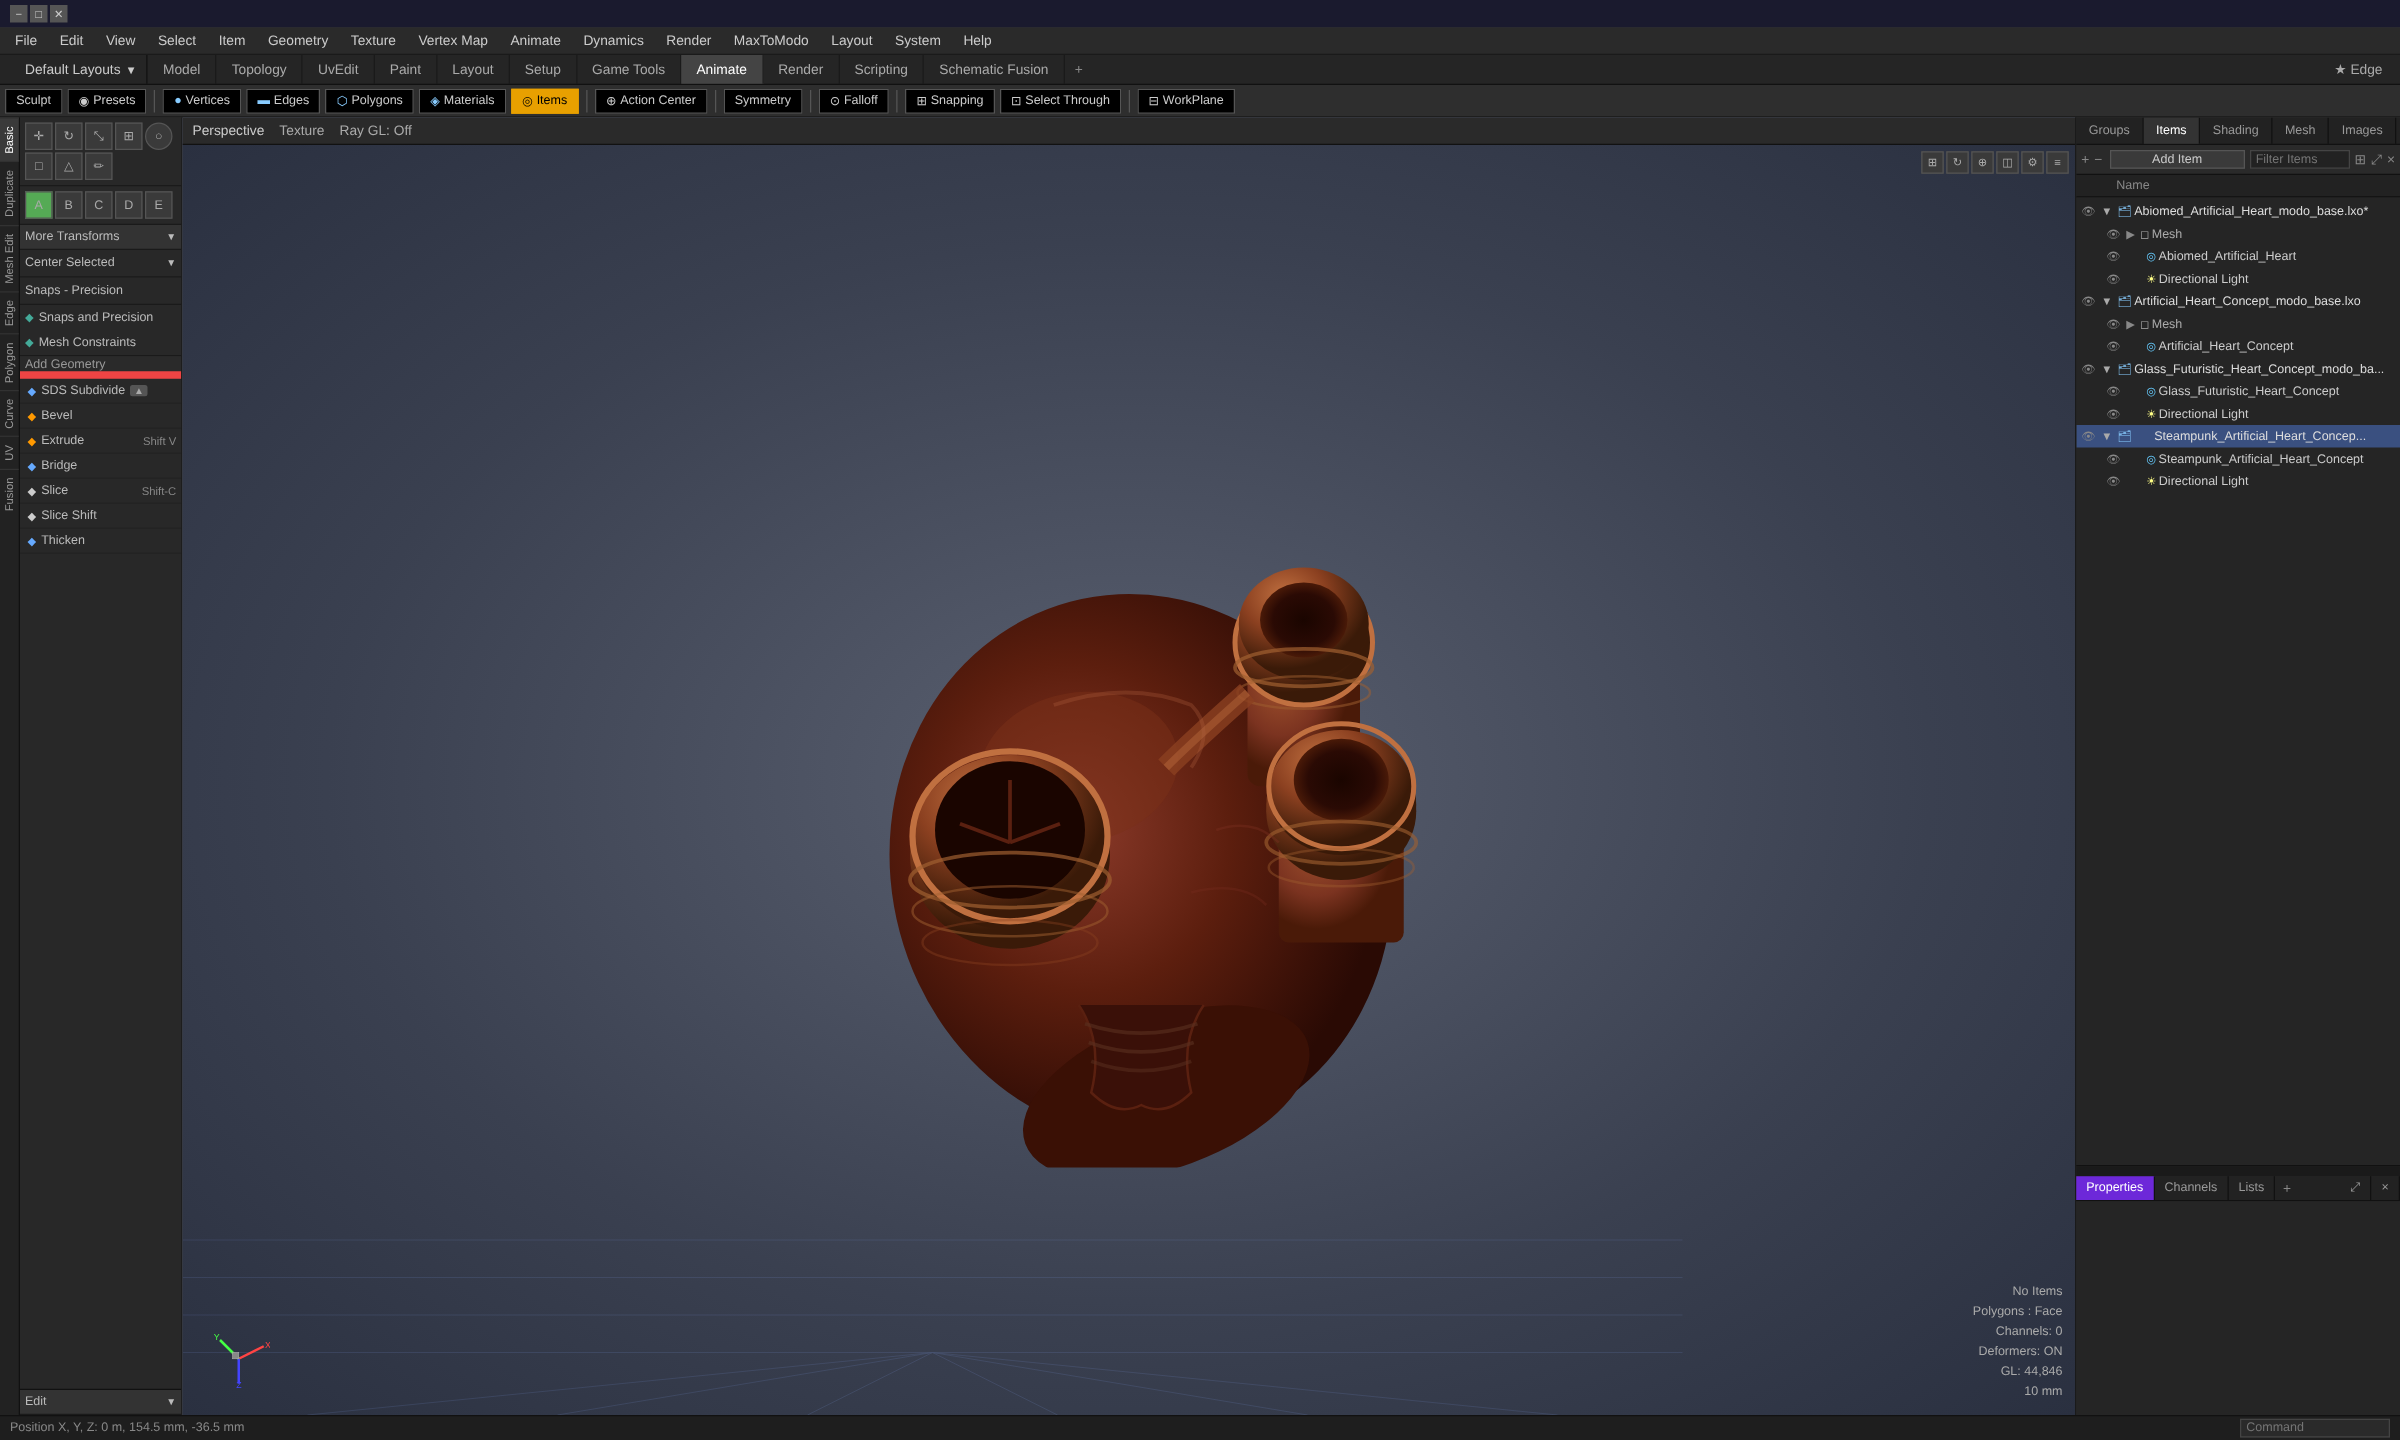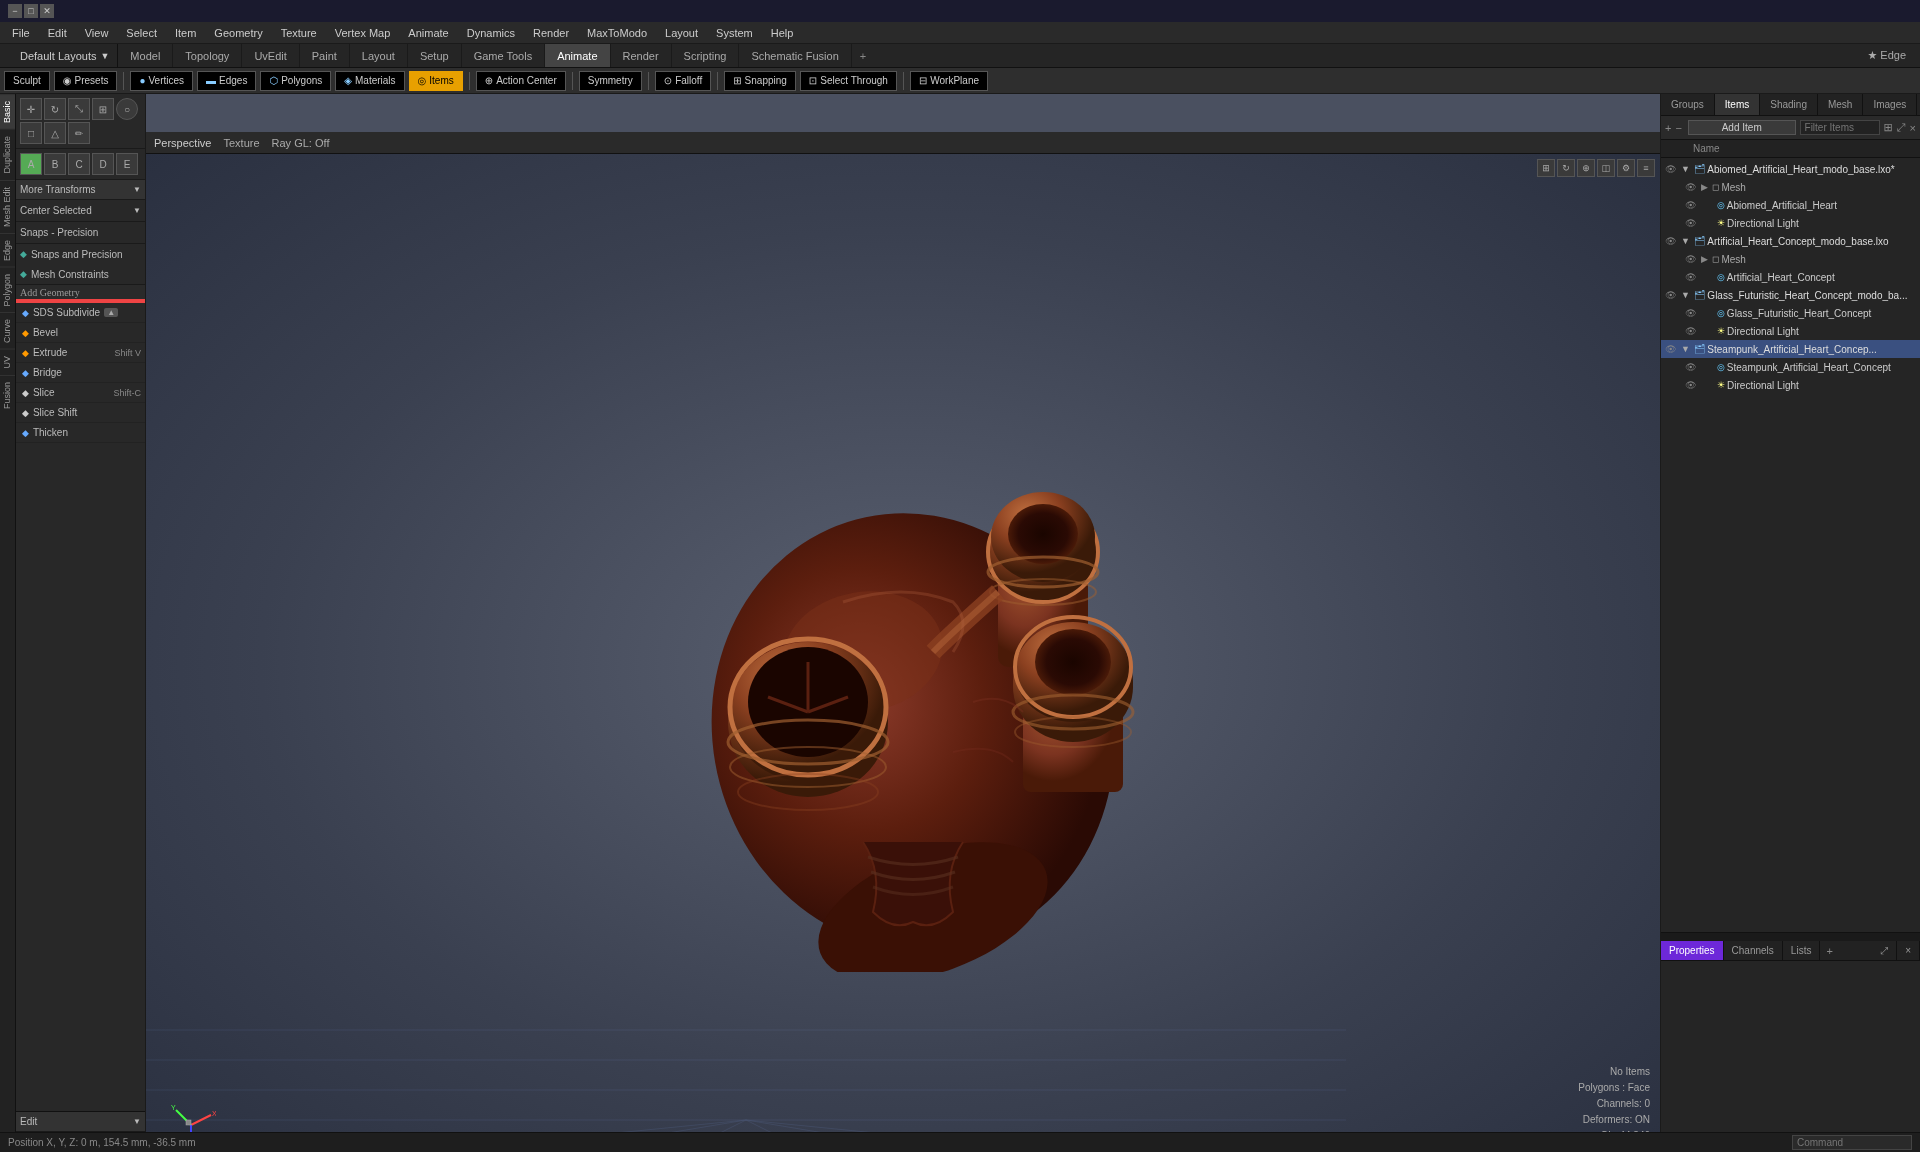--- a/index.html
+++ b/index.html
@@ -174,22 +174,21 @@
 
     
     .add-geo-header {
       height: 18px;
       background: #2a2a2a;
       display: flex;
       align-items: center;
       padding: 0 4px;
       font-size: 10px;
       color: #999;
-      border-bottom: 4px solid #ef4444;
-      font-family: Liberation Serif, serif;
+      border-bottom: 6px solid #ef4444;
     }
 
     .geo-item {
       height: 20px;
       display: flex;
       align-items: center;
       padding: 0 4px 0 6px;
       font-size: 10px;
       color: #bbb;
       cursor: pointer;
@@ -228,21 +227,20 @@
     #viewport-header {
       height: 22px;
       background: #2a2a2a;
       display: flex;
       align-items: center;
       padding: 0 8px;
       gap: 12px;
       font-size: 11px;
       color: #aaa;
       border-bottom: 1px solid #111;
-      margin-top: 38px;
     }
     #viewport-header .vp-label { color: #ccc; }
 
     
     #viewport-3d {
       width: 100%;
       height: calc(100% - 22px);
       position: relative;
       background: radial-gradient(ellipse at center, #5a6070 0%, #3a4050 60%, #2a3040 100%);
       display: flex;
@@ -898,21 +896,21 @@
             <span style="width:14px;color:#888;font-size:9px;">👁</span>
             <span style="width:14px;"></span>
             <span style="color:#ff8;font-size:9px;">☀</span>
             <span style="font-size:10px;">Directional Light</span>
           </div>
 
           <div class="item-row scene selected">
             <span style="width:14px;color:#888;font-size:9px;">👁</span>
             <span style="color:#aaa;font-size:9px;margin-right:2px;">▼</span>
             <span style="color:#8cf;font-size:9px;">🗂</span>
-            <span style="font-size:10px;">Steampunk_Artificial_Heart_Concep...</span>
+            <span style="font-size:10px;margin-left:16px;">Steampunk_Artificial_Heart_Concep...</span>
           </div>
           <div class="item-row" style="padding-left:24px;">
             <span style="width:14px;color:#888;font-size:9px;">👁</span>
             <span style="width:14px;"></span>
             <span style="color:#6cf;font-size:9px;">◎</span>
             <span style="font-size:10px;">Steampunk_Artificial_Heart_Concept</span>
           </div>
           <div class="item-row" style="padding-left:24px;">
             <span style="width:14px;color:#888;font-size:9px;">👁</span>
             <span style="width:14px;"></span>

